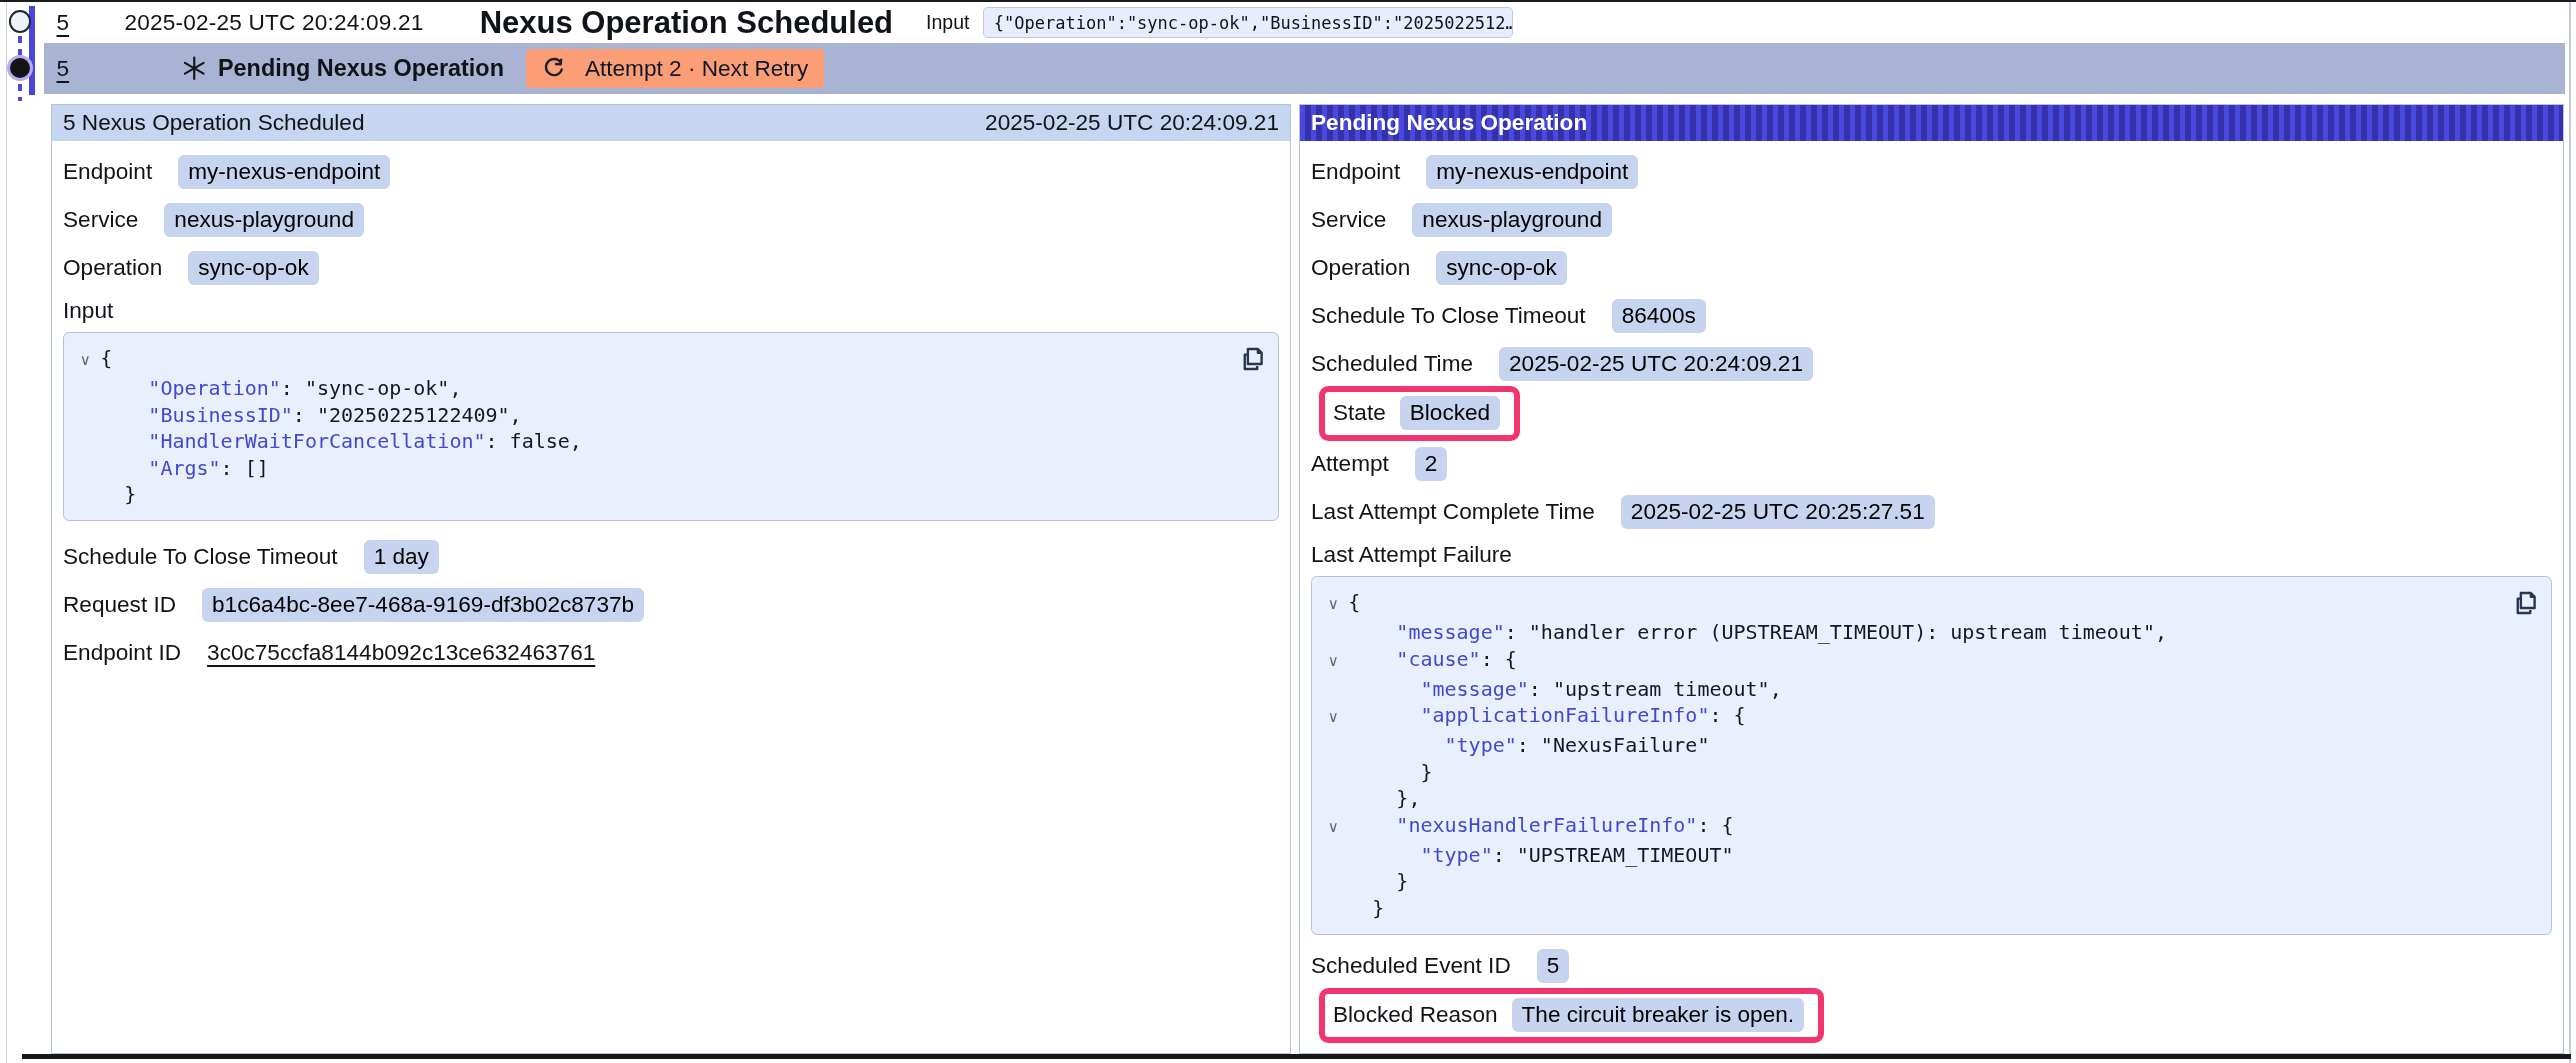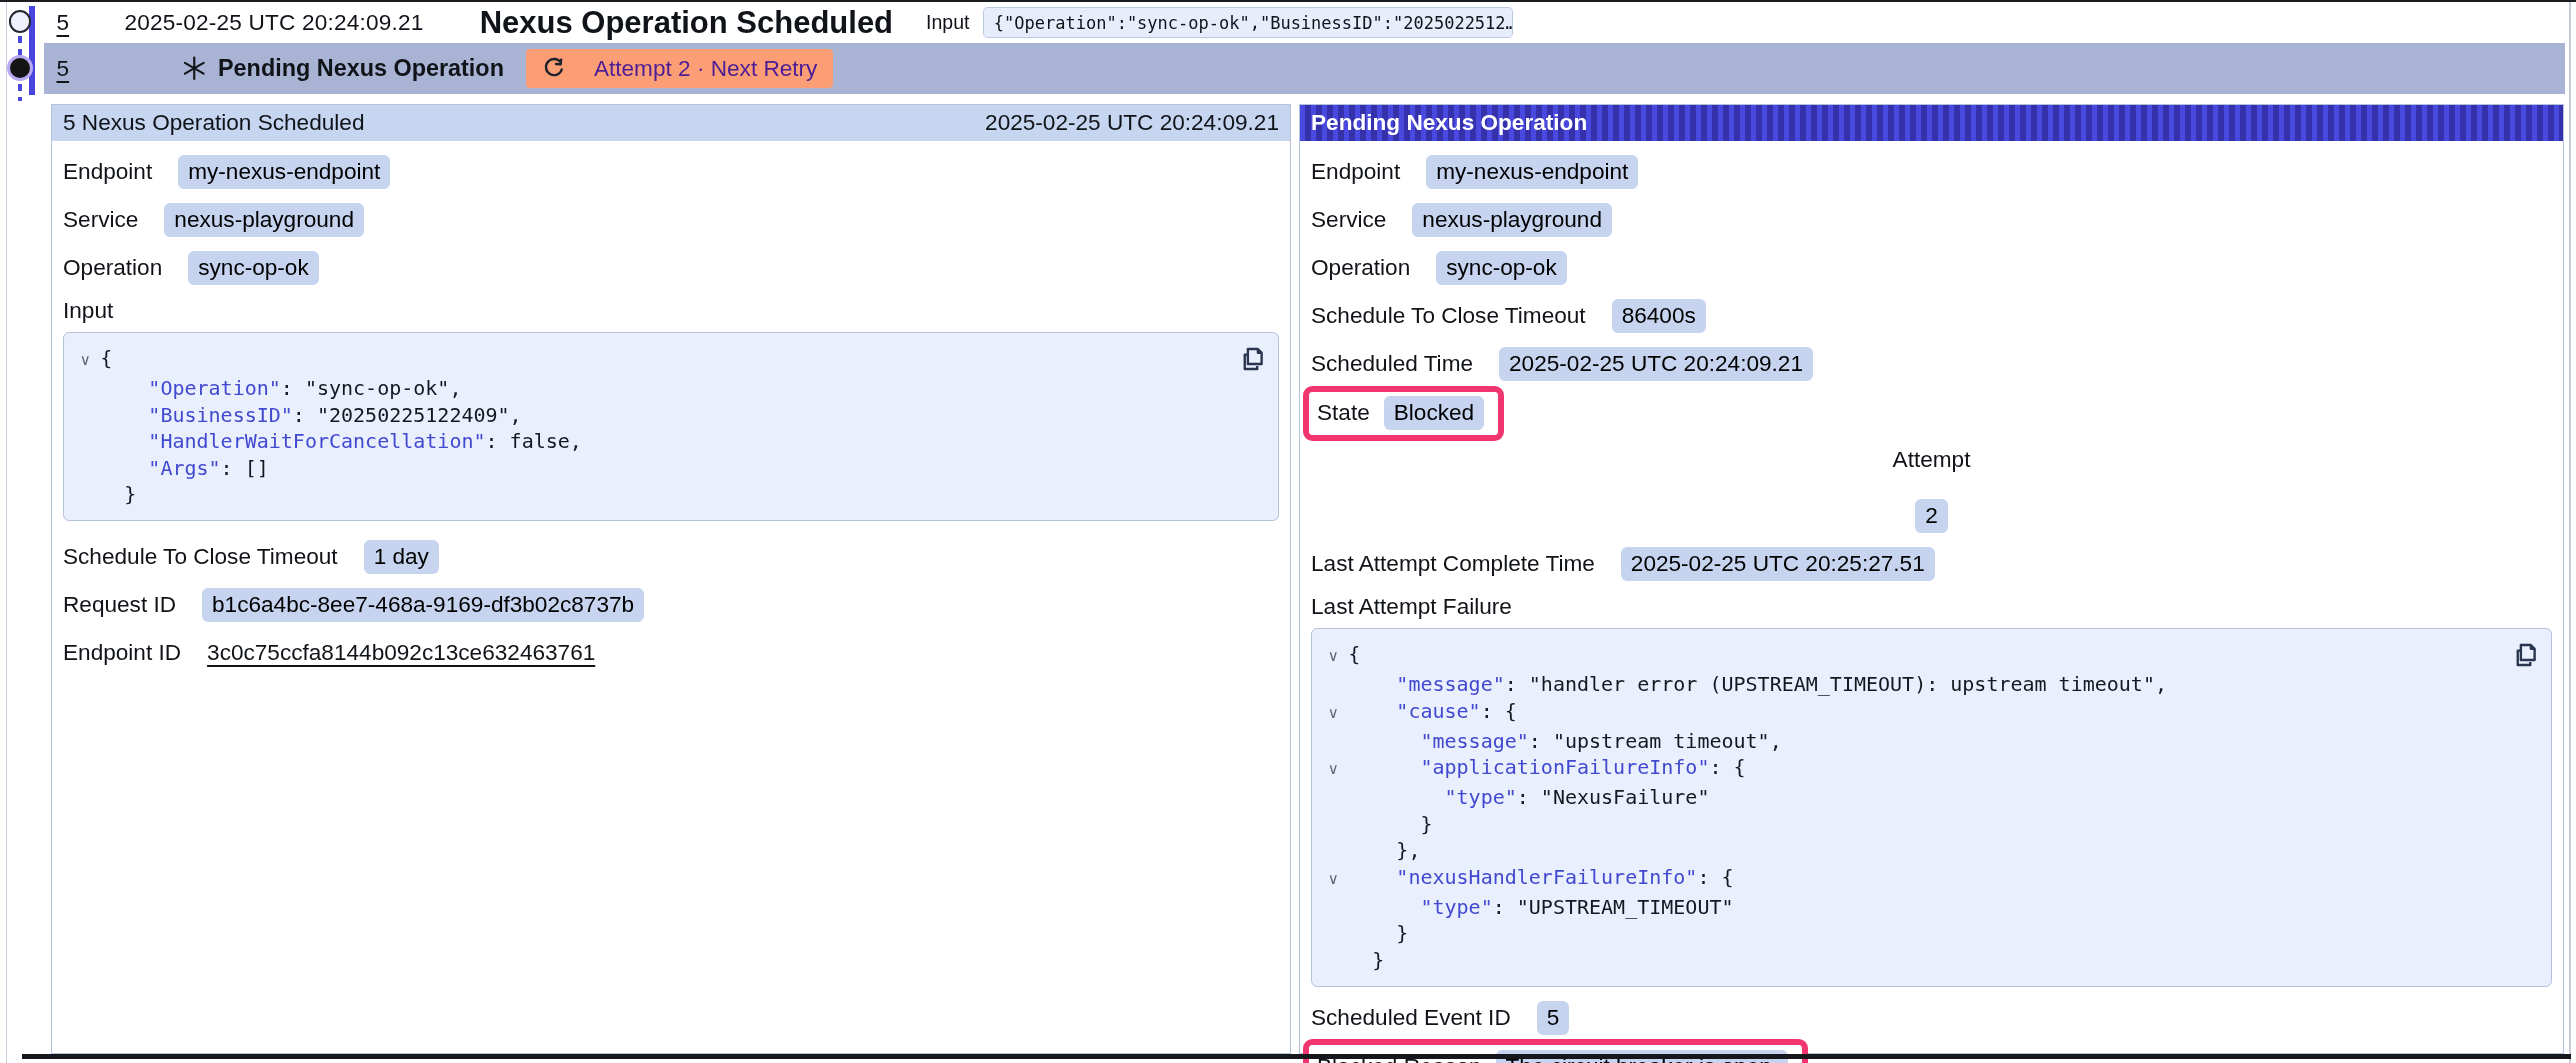--- a/index.html
+++ b/index.html
@@ -34,22 +34,22 @@
   .evt-link { margin-left:12.5px; width:34px; text-decoration:underline;
     text-underline-offset:4.7px; text-decoration-thickness:1.6px; color:#101318; cursor:pointer; }
   .row1 .ts { margin-left:34px; letter-spacing:0.2px; }
   .row1 .title { margin-left:56px; font-weight:700; font-size:31px; }
   .row1 .input-lbl { margin-left:33px; font-size:19.5px; }
   .row1 .input-chip { margin-left:14px; font-family:"DejaVu Sans Mono", monospace; font-size:17px;
     background:#e7edfa; border:1.6px solid #bcc9e4; border-radius:4.7px; padding:4.7px 9.4px;
     max-width:530px; white-space:nowrap; overflow:hidden; cursor:pointer; }
   .row2 .ast { margin-left:90px; display:flex; }
   .row2 .title { margin-left:11px; font-weight:700; font-size:23.4px; }
-  .badge { margin-left:22px; display:flex; align-items:center; gap:29px;
-    background:#fb9e76; border-radius:3.9px; padding:6.2px 15.6px; font-size:22.6px; color:#4c1d95; }
+  .badge { margin-left:22px; display:flex; align-items:center; gap:20px;
+    background:#fb9e76; border-radius:3.9px; padding:6.2px 15.6px; font-size:22.6px; color:#0f172a; }
 
   
   .panel { position:absolute; top:104px; height:950px; background:#fff;
     border:1.6px solid #b5c2db; }
   .panel.left  { left:51px;  width:1240px; }
   .panel.right { left:1299px; width:1265px; }
   .p-header { height:36px; display:flex; align-items:center; justify-content:space-between;
     padding:0 11px; background:#c6d5f0; font-size:22.6px;gap:42px; }
   .p-header.striped {
     background:repeating-linear-gradient(90deg,#4a49df 0 5.5px,#3431ab 5.5px 11px);
@@ -70,21 +70,21 @@
     line-height:30px; cursor:pointer; user-select:none; }
   .code-text { white-space:pre; color:#15181f; }
   .jkey { color:#4149d0; }
   .copy-btn { position:absolute; top:11px; right:12.5px; width:30px; height:30px;
     cursor:pointer; display:flex; }
 
   
   .hl { display:inline-flex; align-items:center; gap:14px;
     border:6.2px solid #f1356f; border-radius:9.4px; background:#fff;
     padding:4.7px 14px 4.7px 7.8px; margin-left:-7.8px; }
-  .hl-row { margin-top:4.7px; }
+  .hl-row { margin-top:4.7px;margin-left:16px; }
 </style>
 </head>
 <body>
 
 <div class="page">
   <div class="top-border"></div>
   <div class="left-rail"></div>
   <div class="right-rail"></div>
 
   <div class="tl-circle-open"></div>
@@ -217,21 +217,21 @@
         <span class="chip">2025-02-25 UTC 20:24:09.21</span>
       </div>
 
       <div class="frow hl-row">
         <span class="hl">
           <span class="lbl">State</span>
           <span class="chip">Blocked</span>
         </span>
       </div>
 
-      <div class="frow" style="margin-top:6.2px;flex-direction:column;">
+      <div class="frow" style="margin-top:6.2px;">
         <span class="lbl">Attempt</span>
         <span class="chip">2</span>
       </div>
       <div class="frow">
         <span class="lbl">Last Attempt Complete Time</span>
         <span class="chip">2025-02-25 UTC 20:25:27.51</span>
       </div>
 
       <div class="frow" style="margin-top:12.5px; min-height:26.5px;">
         <span class="lbl">Last Attempt Failure</span>

